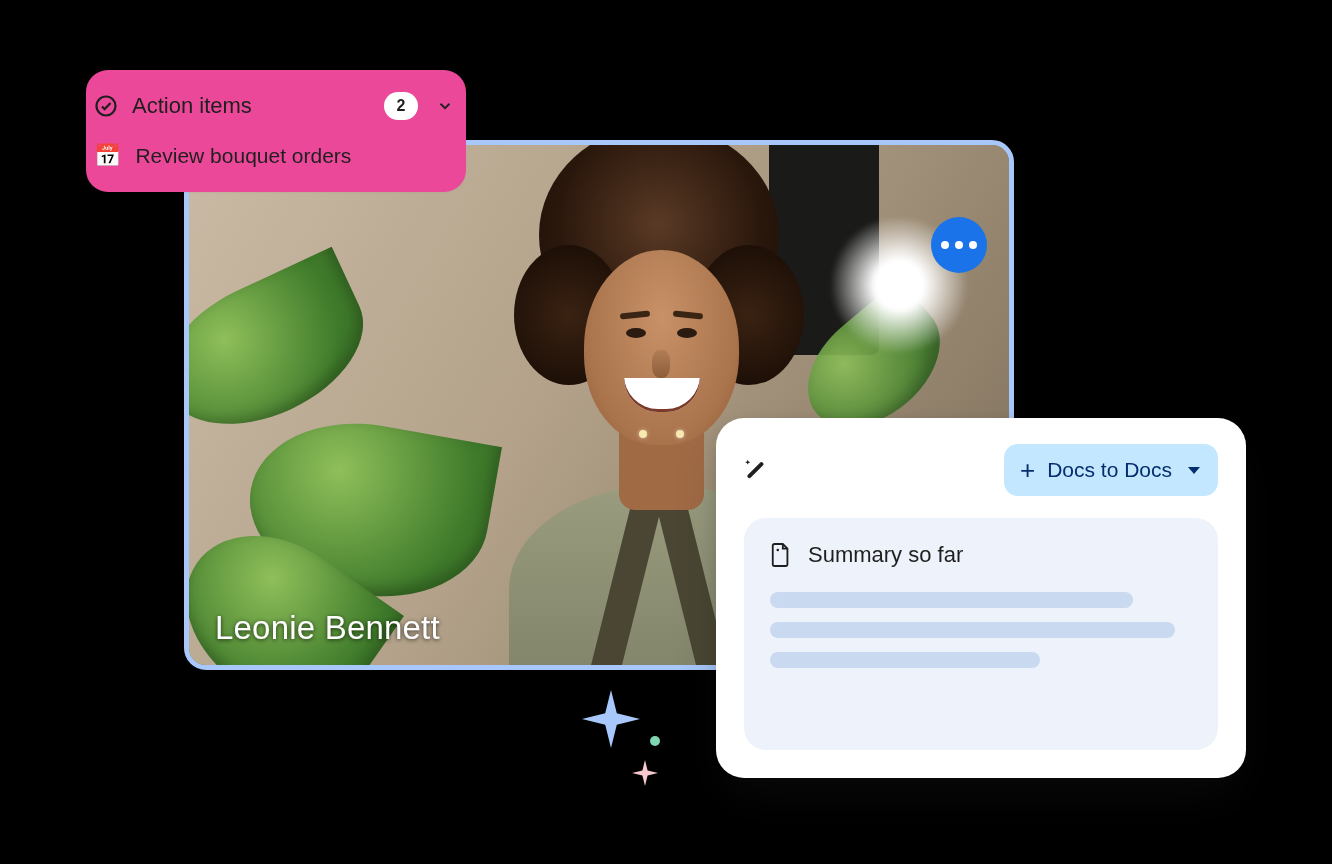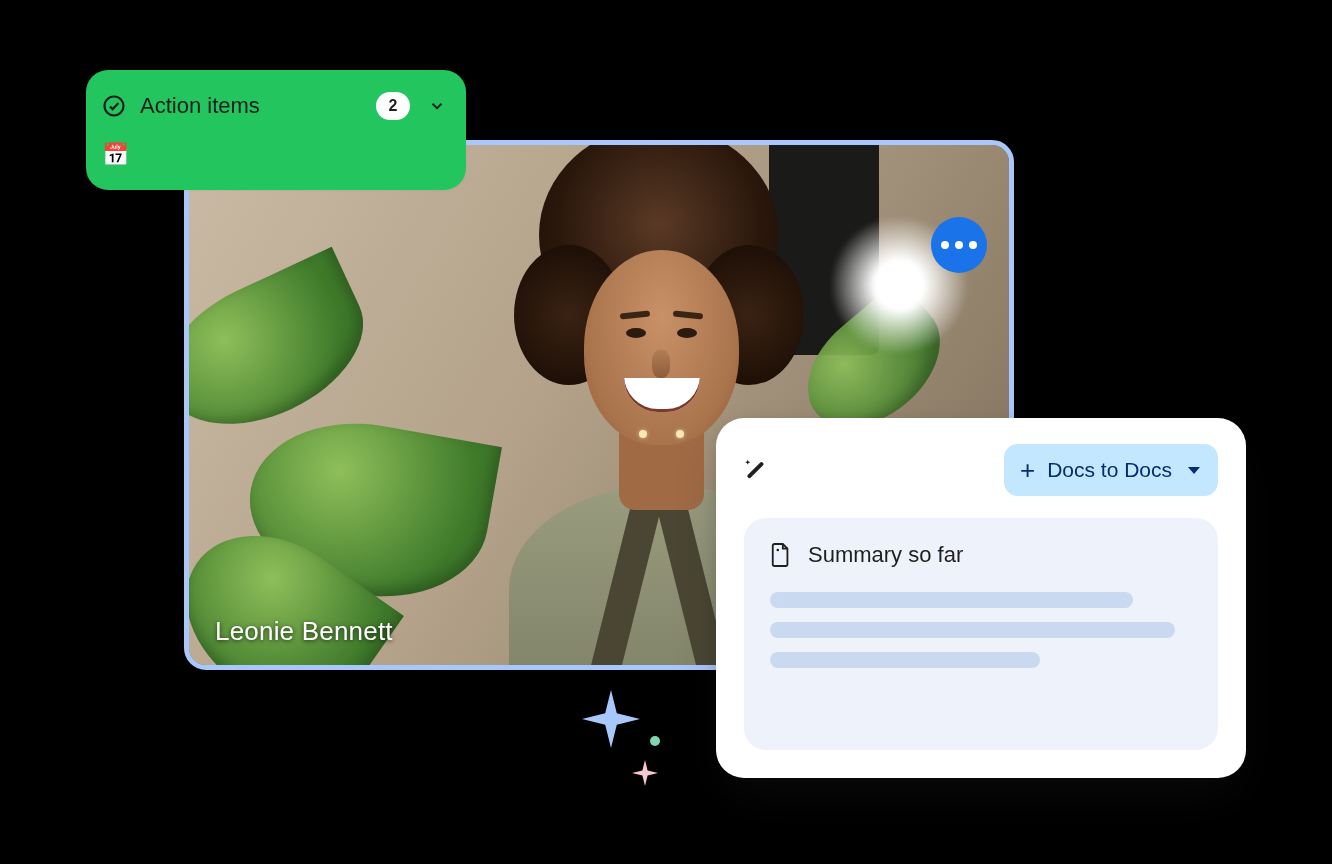--- a/index.html
+++ b/index.html
@@ -73,36 +73,36 @@
     position:absolute;left:20px;top:330px;width:310px;height:260px;border-radius:50% 50% 0 0 / 40% 40% 0 0;
     background: linear-gradient(#9a9c7f,#7a7c63);
   }
   .strapL,.strapR{position:absolute;top:330px;width:30px;height:220px;background:#4a4633}
   .strapL{left:120px;transform:rotate(14deg)} .strapR{right:120px;transform:rotate(-14deg)}
   .earring{position:absolute;top:180px;width:8px;height:8px;border-radius:50%;background:#f7e9b0;box-shadow:0 0 4px #fff8}
   .erL{left:92px}.erR{right:92px}
 
   .participant-name{
     position:absolute;left:26px;bottom:18px;
-    color:#fff;font-size:26px;font-weight:500;
+    color:#fff;font-size:33px;font-weight:500;
     text-shadow:0 1px 4px rgba(0,0,0,.7);
     letter-spacing:.2px;
   }
 
   .more-button{
     position:absolute;right:22px;top:72px;width:56px;height:56px;border-radius:50%;
     background:#1a73e8;display:flex;align-items:center;justify-content:center;gap:6px;
     cursor:pointer;
   }
   .more-button .dot{width:8px;height:8px;border-radius:50%;background:#fff}
 
   
   .action-card{
     position:absolute;left:86px;top:70px;width:380px;
-    background:#22c55e;border-radius:22px;padding:22px 16px 24px;
+    background:#ec4899;border-radius:22px;padding:22px 8px 24px;
     box-shadow:0 1px 2px rgba(0,0,0,.04);
   }
   .ai-header{display:flex;align-items:center;gap:14px}
   .ai-title{font-size:22px;font-weight:500;color:#1f1f1f;flex:0 0 auto}
   .ai-spacer{flex:1}
   .ai-count{
     min-width:34px;height:28px;padding:0 10px;border-radius:14px;background:#fff;
     display:flex;align-items:center;justify-content:center;
     font-size:16px;font-weight:600;color:#1f1f1f;
   }
@@ -210,20 +210,21 @@
     <span class="ai-count">2</span>
     <span class="chevron">
       <svg viewBox="0 0 24 24">
           <path d="M6 9l6 6 6-6"></path>
         </svg>
     </span>
   </div>
 
   <div class="ai-item">
     <span class="cal-emoji">📅</span>
+    <span class="ai-item-text">Review bouquet orders</span>
   </div>
 </div>
 
 <div class="summary-card">
   <div class="summary-top">
     <span class="wand-icon">
       <svg viewBox="0 0 24 24">
         <path d="M4 4l1.2 2.6L8 7.8 5.2 9 4 11.6 2.8 9 0 7.8l2.8-1.2L4 4z" transform="translate(1 1) scale(.55)"></path>
         <rect x="8.2" y="3.2" width="3.4" height="18" rx="1.7" transform="rotate(45 10 12)"></rect>
       </svg>

